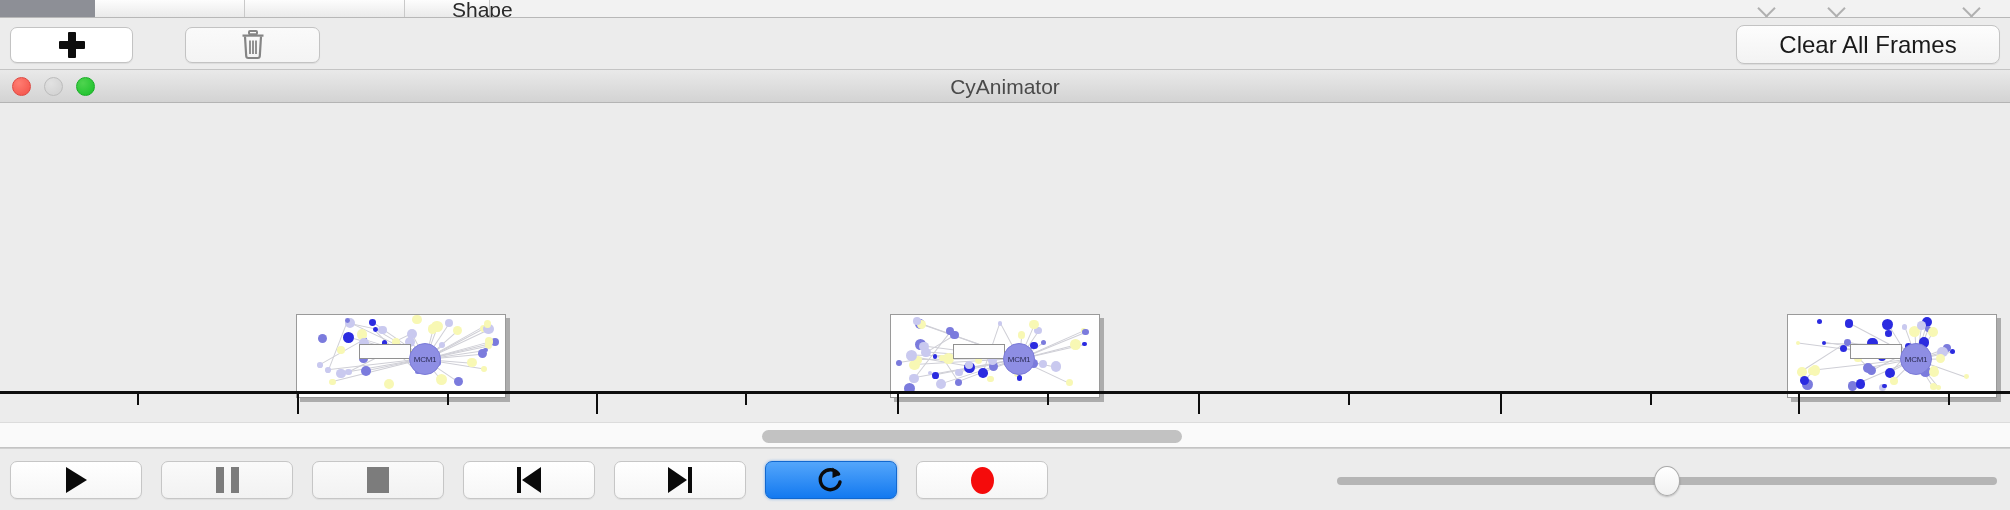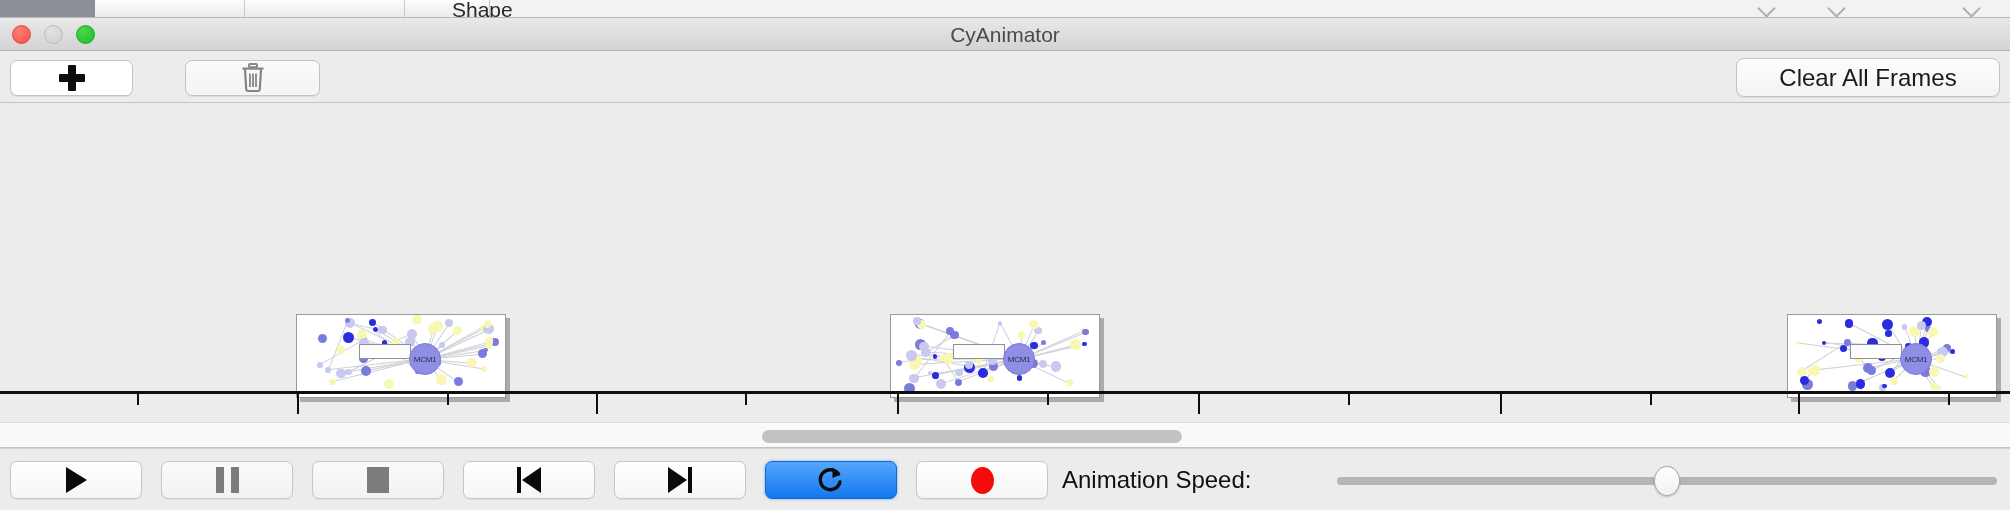--- a/index.html
+++ b/index.html
@@ -217,46 +217,46 @@
   <div class="bg-tab" style="left:245px;width:160px;"></div>
   <div class="bg-tab" style="left:405px;width:85px;"></div>
   <div class="bg-text" style="left:452px;">Shape</div>
   <div class="bg-chev" style="left:1760px;"></div>
   <div class="bg-chev" style="left:1830px;"></div>
   <div class="bg-chev" style="left:1965px;"></div>
 </div>
 
 <div id="window">
 
-  <div id="titlebar">
-    <div id="traffic">
-      <div class="tl tl-close"></div>
-      <div class="tl tl-min"></div>
-      <div class="tl tl-max"></div>
-    </div>
-    <div id="window-title">CyAnimator</div>
-  </div>
-
   <div id="toolbar">
     <div class="btn" id="btn-add">
       <span class="plus-icon"></span>
     </div>
     <div class="btn" id="btn-del">
       <svg width="26" height="30" viewBox="0 0 26 30">
         <rect x="9" y="1" width="8" height="3.2" rx="1" fill="none" stroke="#858585" stroke-width="2"></rect>
         <line x1="2.5" y1="5.6" x2="23.5" y2="5.6" stroke="#858585" stroke-width="2.2"></line>
         <path d="M5 6.5 L6.2 26 Q6.3 28 8.3 28 L17.7 28 Q19.7 28 19.8 26 L21 6.5" fill="none" stroke="#858585" stroke-width="2.2"></path>
         <line x1="10" y1="10.5" x2="10" y2="24" stroke="#858585" stroke-width="1.8"></line>
         <line x1="13" y1="10.5" x2="13" y2="24" stroke="#858585" stroke-width="1.8"></line>
         <line x1="16" y1="10.5" x2="16" y2="24" stroke="#858585" stroke-width="1.8"></line>
       </svg>
     </div>
     <div class="btn" id="btn-clear">
       <span>Clear All Frames</span>
     </div>
+  </div>
+
+  <div id="titlebar">
+    <div id="traffic">
+      <div class="tl tl-close"></div>
+      <div class="tl tl-min"></div>
+      <div class="tl tl-max"></div>
+    </div>
+    <div id="window-title">CyAnimator</div>
   </div>
 
   <div id="timeline">
 
     <div id="frames-layer">
         <div class="frame" style="left: 296px; top: 211px;">
           <div class="net">
             <div class="ed" style="left: 128px; top: 44px; width: 28.0474px; transform: rotate(-2.06922rad);"></div>
             <div class="ed" style="left: 114.592px; top: 19.365px; width: 17.1892px; transform: rotate(2.69912rad);"></div>
             <div class="ed" style="left: 128px; top: 44px; width: 85.2732px; transform: rotate(2.96954rad);"></div>
@@ -592,20 +592,19 @@
       <svg width="28" height="30" viewBox="0 0 28 30">
         <path d="M21.5 9 A10 10 0 1 0 23 17" fill="none" stroke="#0b0b0b" stroke-width="3.4" stroke-linecap="round"></path>
         <path d="M15.5 2.5 L23.5 9.5 L15.5 13" fill="#0b0b0b"></path>
       </svg>
     </div>
 
     <div class="ctl" id="ctl-record" style="left:916px;">
       <span class="ico-record"></span>
     </div>
 
-    <div id="speed-label" style="left:1062px;">Animation Speed:</div>
 
     <div id="speed-slider" style="left:1337px; width:660px;">
       <div id="speed-track"></div>
       <div id="speed-thumb" style="left: calc(50% - 13px);"></div>
     </div>
   </div>
 </div>
 
 </body></html>

